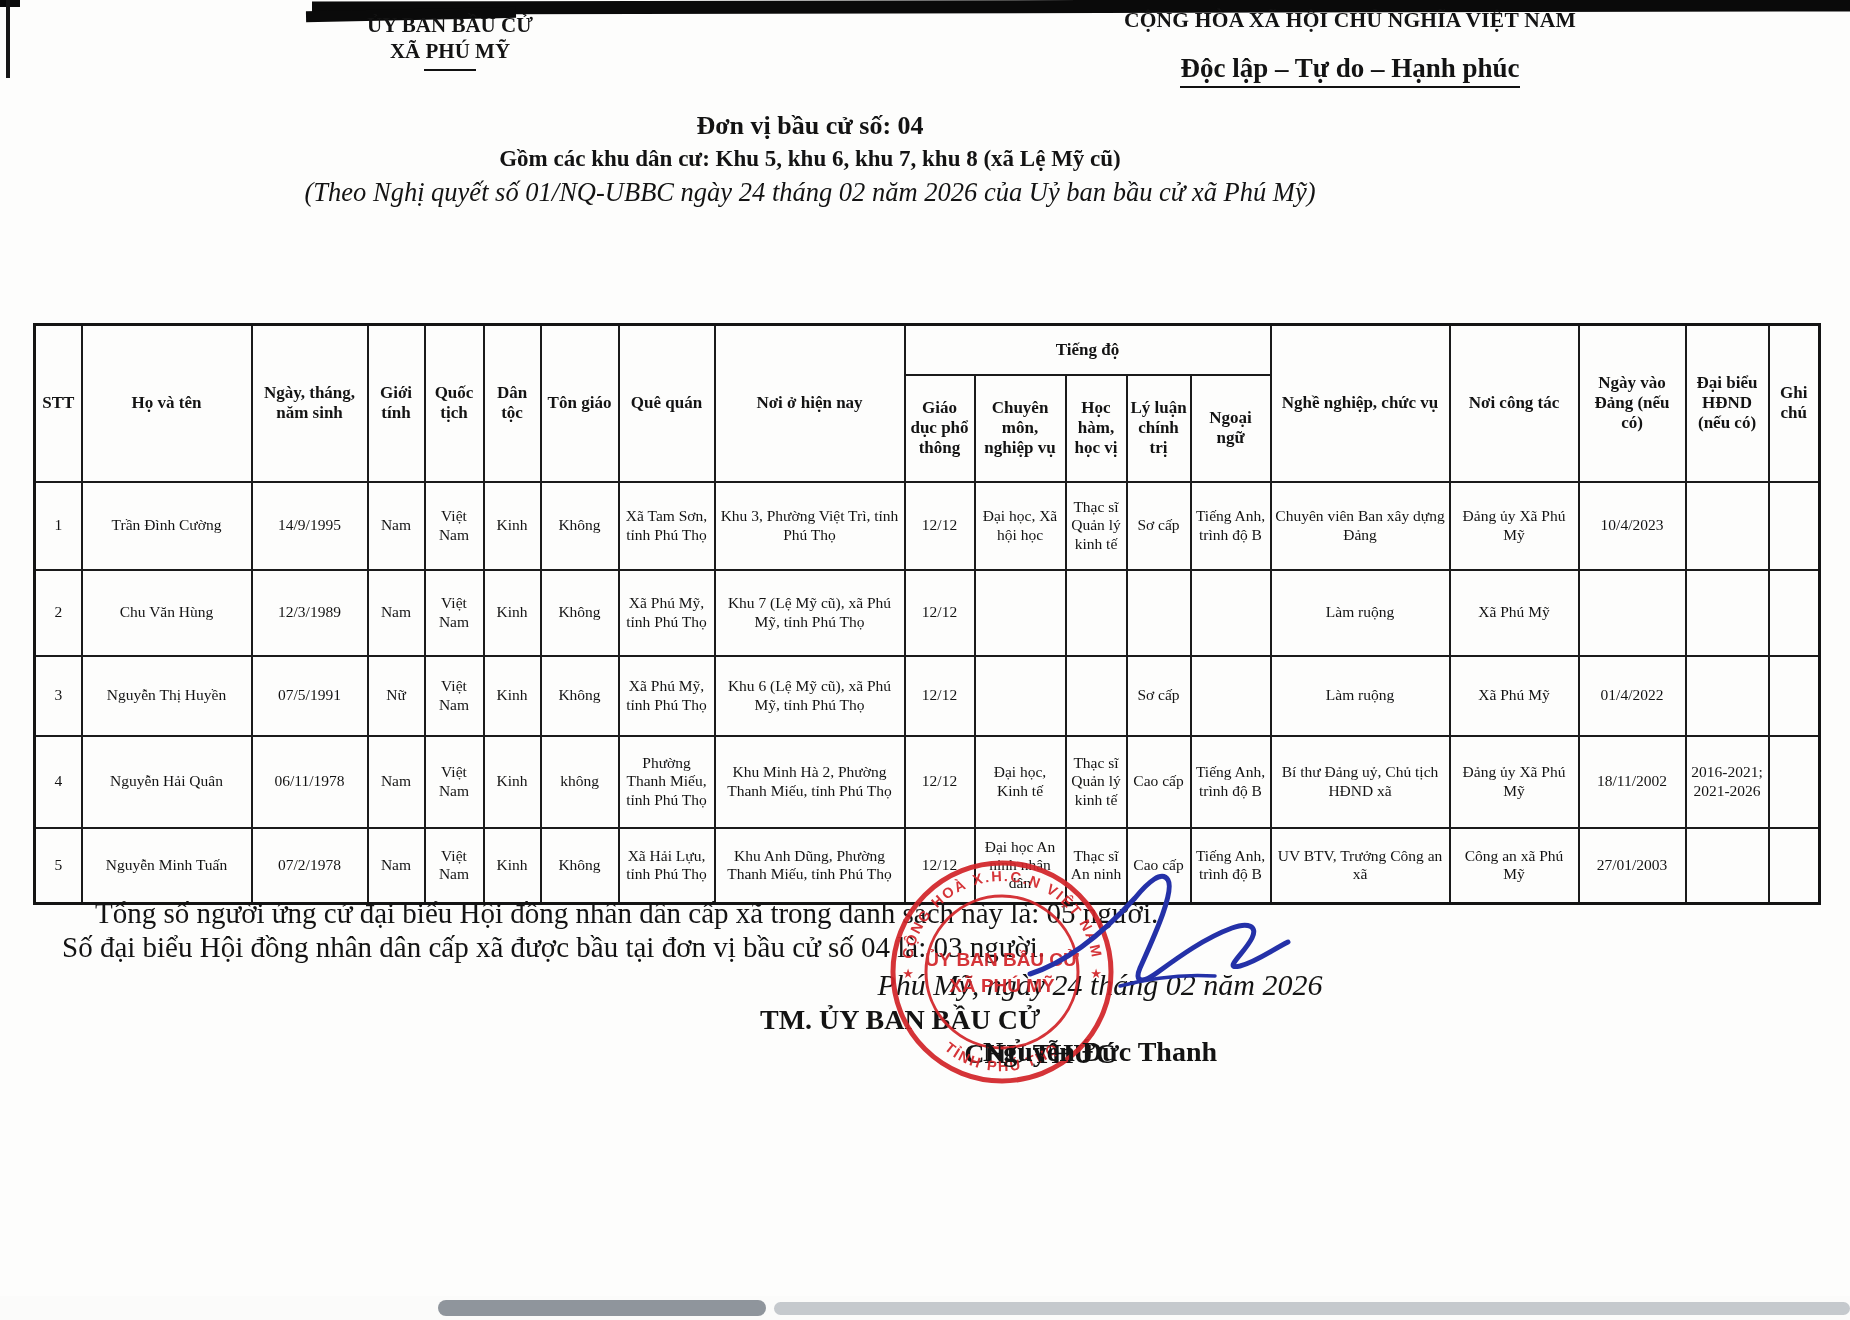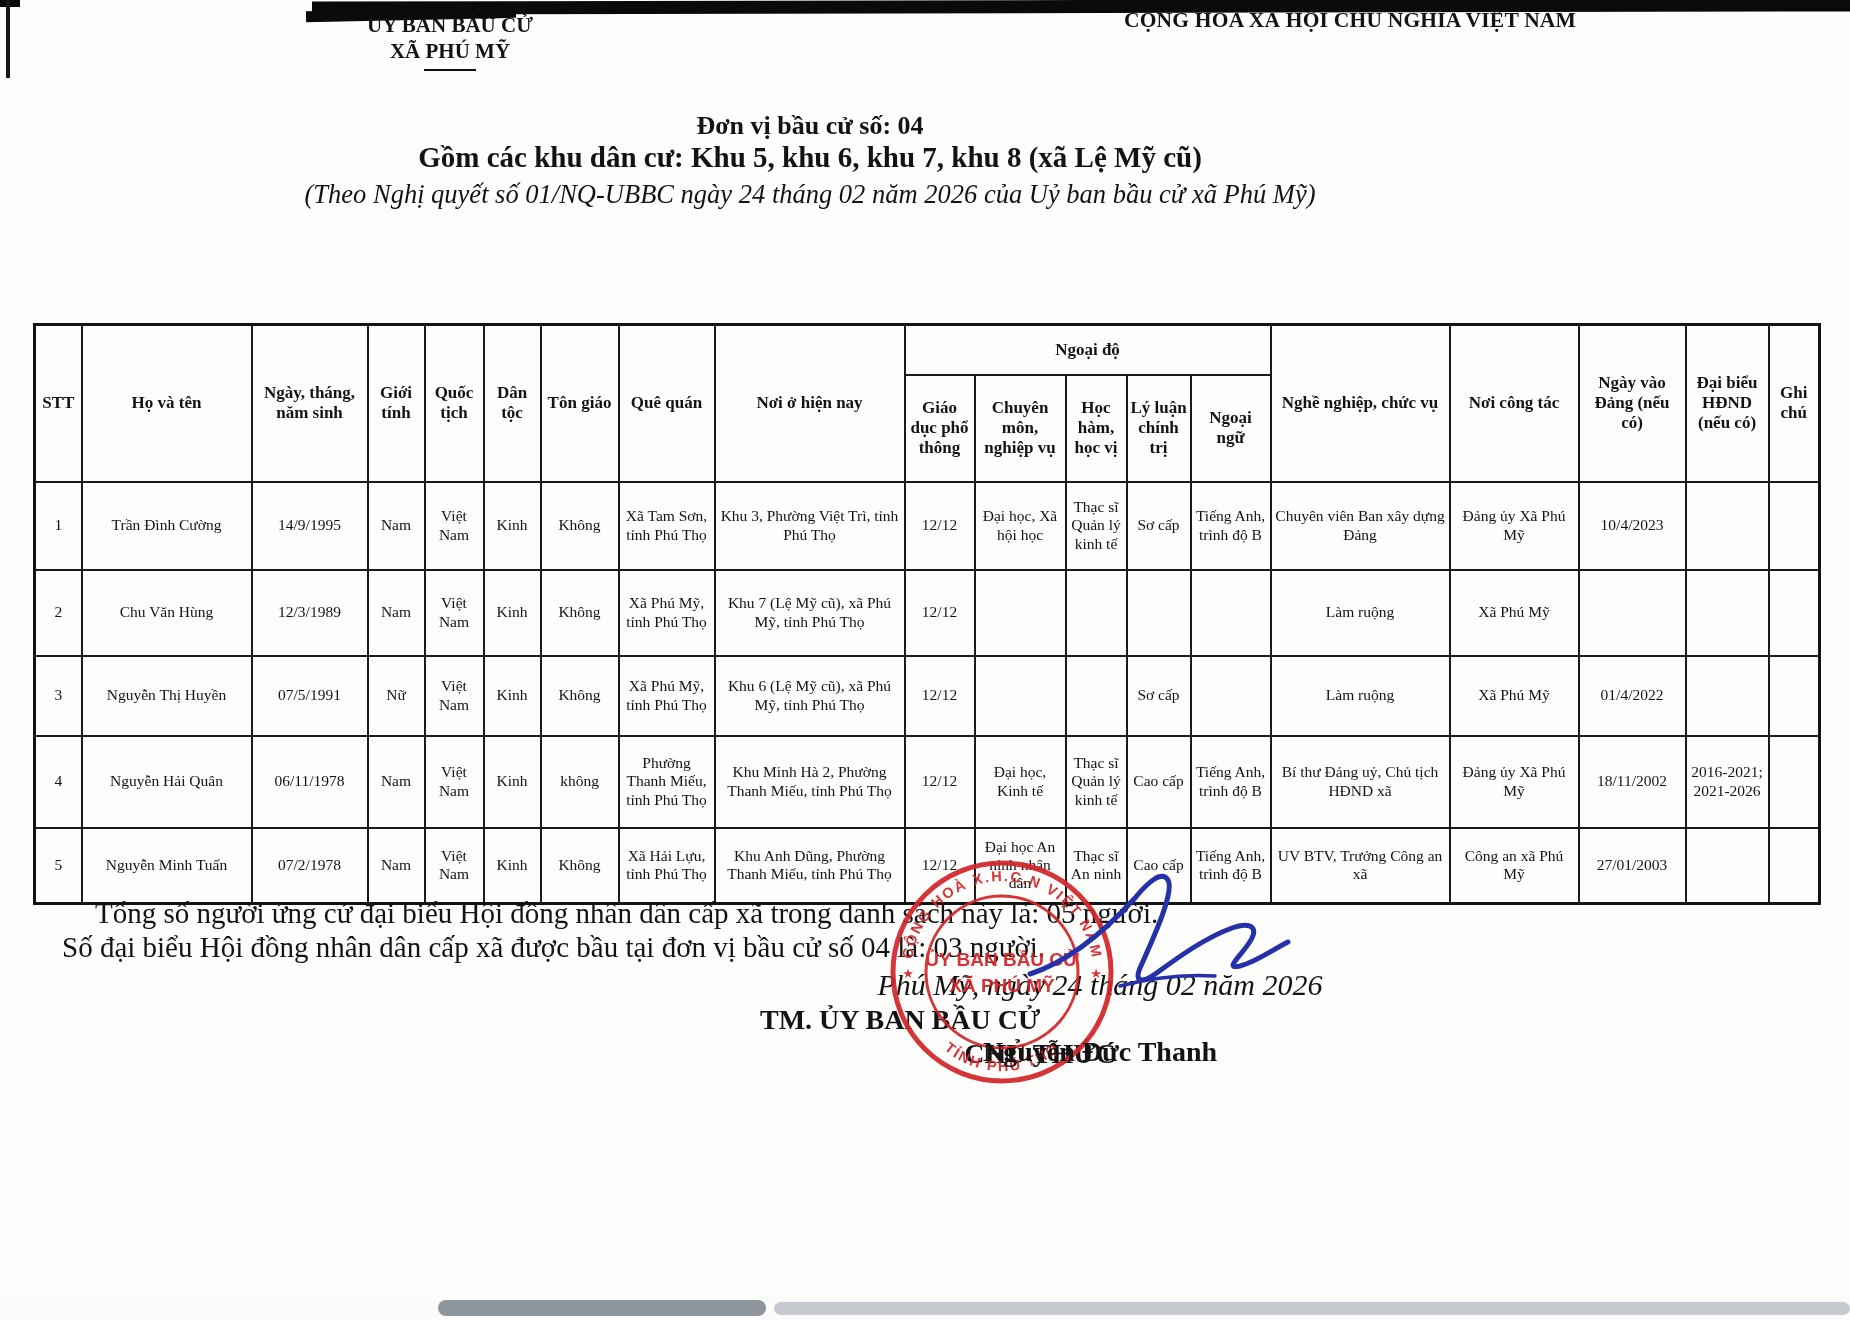--- a/index.html
+++ b/index.html
@@ -20,21 +20,21 @@
   .hdr-left{position:absolute;left:300px;top:12px;width:300px;text-align:center;font-weight:bold;font-size:21px;line-height:1.25;}
   .hdr-left .rule{width:52px;height:2px;background:#111;margin:4px auto 0;}
   .hdr-right{position:absolute;left:1060px;top:8px;width:580px;text-align:center;}
   .hdr-right .l1{font-weight:bold;font-size:21.5px;letter-spacing:.2px;}
   .hdr-right .l2{font-weight:bold;font-size:27px;margin-top:2px;display:inline-block;border-bottom:2.5px solid #111;padding-bottom:2px;}
   
   .title{position:absolute;left:15px;top:100px;width:1590px;text-align:center;}
   .title .t1{font-weight:bold;font-size:26px;}
   .title .t2{font-weight:bold;font-size:27.5px;margin-top:6px;letter-spacing:.2px;}
   .title .t3{font-weight:bold;font-size:26px;margin-top:11px;}
-  .title .t4{font-weight:bold;font-size:29px;}
+  .title .t4{font-weight:bold;font-size:23px;margin-top:5px;}
   .title .t5{font-style:italic;font-size:26.5px;margin-top:5px;}
   
   table.main{position:absolute;left:33px;top:323px;width:1785px;border-collapse:collapse;table-layout:fixed;border:3px solid #141414;}
   table.main th,table.main td{border:2px solid #1b1b1b;vertical-align:middle;text-align:center;padding:1px 2px;overflow:hidden;}
   table.main th{font-weight:bold;font-size:17px;line-height:1.18;}
   table.main td{font-size:15.5px;line-height:1.18;}
   thead tr.gr1{height:50px;}
   thead tr.gr2 th{height:103px;}
   tbody tr:nth-child(1){height:88px;}
   tbody tr:nth-child(2){height:86px;}
@@ -60,20 +60,21 @@
 <div class="scan-corner"></div>
 <div class="scan-left"></div>
 
 <div class="hdr-left">
   <div>ỦY BAN BẦU CỬ</div>
   <div>XÃ PHÚ MỸ</div>
   <div class="rule"></div>
 </div>
 <div class="hdr-right">
   <div class="l1">CỘNG HÒA XÃ HỘI CHỦ NGHĨA VIỆT NAM</div><br>
+  <span class="l2">Độc lập – Tự do – Hạnh phúc</span>
 </div>
 
 <div class="title">
   <div class="t3">Đơn vị bầu cử số: 04</div>
   <div class="t4">Gồm các khu dân cư: Khu 5, khu 6, khu 7, khu 8 (xã Lệ Mỹ cũ)</div>
   <div class="t5">(Theo Nghị quyết số 01/NQ-UBBC ngày 24 tháng 02 năm 2026 của Uỷ ban bầu cử xã Phú Mỹ)</div>
 </div>
 
 <table class="main">
   <colgroup>
@@ -101,21 +102,21 @@
     <tr class="gr1">
       <th rowspan="2">STT</th>
       <th rowspan="2" class="left">Họ và tên</th>
       <th rowspan="2">Ngày, tháng, năm sinh</th>
       <th rowspan="2">Giới tính</th>
       <th rowspan="2">Quốc tịch</th>
       <th rowspan="2">Dân tộc</th>
       <th rowspan="2">Tôn giáo</th>
       <th rowspan="2">Quê quán</th>
       <th rowspan="2">Nơi ở hiện nay</th>
-      <th colspan="5">Ngoại độ</th>
+      <th colspan="5">Tiếng độ</th>
       <th rowspan="2">Nghề nghiệp, chức vụ</th>
       <th rowspan="2">Nơi công tác</th>
       <th rowspan="2">Ngày vào Đảng (nếu có)</th>
       <th rowspan="2">Đại biểu HĐND (nếu có)</th>
       <th rowspan="2">Ghi chú</th>
     </tr>
     <tr class="gr2">
       <th>Giáo dục phổ thông</th>
       <th>Chuyên môn, nghiệp vụ</th>
       <th>Học hàm, học vị</th>

